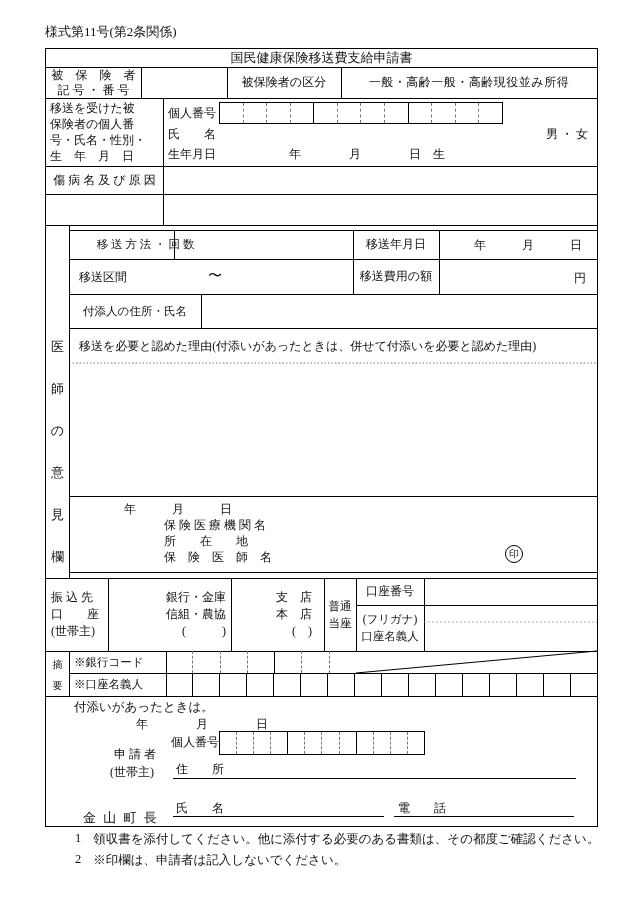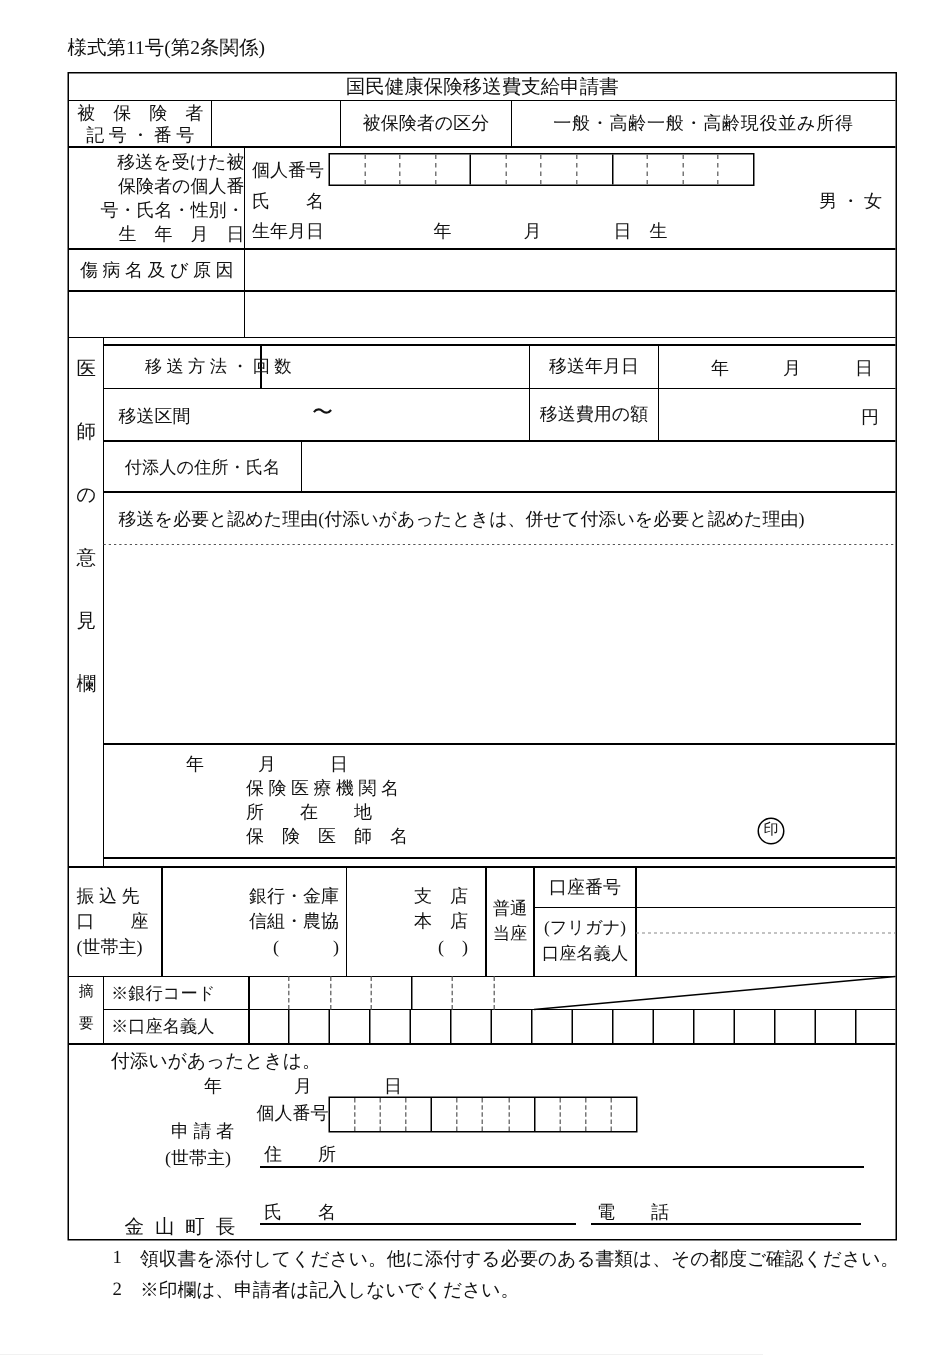--- a/index.html
+++ b/index.html
@@ -4,21 +4,21 @@
 <style>
   html,body{margin:0;padding:0;background:#e8e8e8;}
   .page{position:relative;width:630px;height:903px;background:#ffffff;color:#111;
         font-family:"Liberation Serif","DejaVu Serif",serif;overflow:hidden;}
   .tbl{position:absolute;left:45px;top:48px;width:551px;height:777px;border:1px solid #000;}
   .t{position:absolute;white-space:nowrap;font-size:12px;line-height:1.2;}
   .ctr{position:absolute;display:flex;align-items:center;justify-content:center;text-align:center;font-size:12px;}
   .col{position:absolute;display:flex;flex-direction:column;justify-content:center;font-size:12px;}
   .col span{line-height:17px;}
   .field{position:absolute;}
-  .vwrap{position:absolute;display:flex;align-items:flex-start;justify-content:center;}
+  .vwrap{position:absolute;display:flex;align-items:flex-end;justify-content:center;}
   .vchars{width:1.15em;word-break:break-all;line-height:42px;text-align:center;font-size:13px;}
   .vchars2{width:1.15em;word-break:break-all;line-height:21px;text-align:center;font-size:10px;font-family:Liberation Serif, serif;}
   .boxes{position:absolute;display:flex;}
   .boxes.bordered{border:1px solid #000;background:#fff;}
   .box-cell{flex:1 1 0;}
   .seal{position:absolute;width:16px;height:16px;border:1px solid #000;border-radius:50%;
         display:flex;align-items:center;justify-content:center;font-size:10px;line-height:1;}
   .sm{font-size:11.5px;}
   .note-row{position:absolute;display:flex;gap:12px;font-size:12.5px;white-space:nowrap;}
   svg.grid{position:absolute;left:0;top:0;}
@@ -78,21 +78,21 @@
     <div class="ctr" style="left:0;top:0;width:551px;height:18px;font-size:13px;">国民健康保険移送費支給申請書</div>
 
     <div class="col" style="left:0;top:18px;width:95px;height:31px;text-align:center;">
       <span style="line-height:15px;">被　保　険　者</span>
       <span style="line-height:15px;">記 号 ・ 番 号</span>
     </div>
     <div class="field" style="left:95px;top:18px;width:86px;height:31px;"></div>
     <div class="ctr" style="left:295px;top:18px;width:256px;height:31px;letter-spacing:0.5px;">一般・高齢一般・高齢現役並み所得</div>
     <div class="ctr" style="left:181px;top:18px;width:114px;height:31px;">被保険者の区分</div>
 
-    <div class="col" style="left:0;top:49px;width:117px;height:68px;padding-left:4px;box-sizing:border-box;text-align:right;">
+    <div class="col" style="left:0;top:49px;width:117px;height:68px;padding-left:4px;box-sizing:border-box;">
       <span style="line-height:16px;">移送を受けた被</span>
       <span style="line-height:16px;">保険者の個人番</span>
       <span style="line-height:16px;">号・氏名・性別・</span>
       <span style="line-height:16px;">生　年　月　日</span>
     </div>
     <span class="t" style="left:122px;top:57px;">個人番号</span>
     <div class="boxes bordered" style="left:173px;top:53px;width:282px;height:20px;">
         <div class="box-cell"></div>
         <div class="box-cell" style="border-left: 1px dashed rgb(119, 119, 119);"></div>
         <div class="box-cell" style="border-left: 1px dashed rgb(119, 119, 119);"></div>

